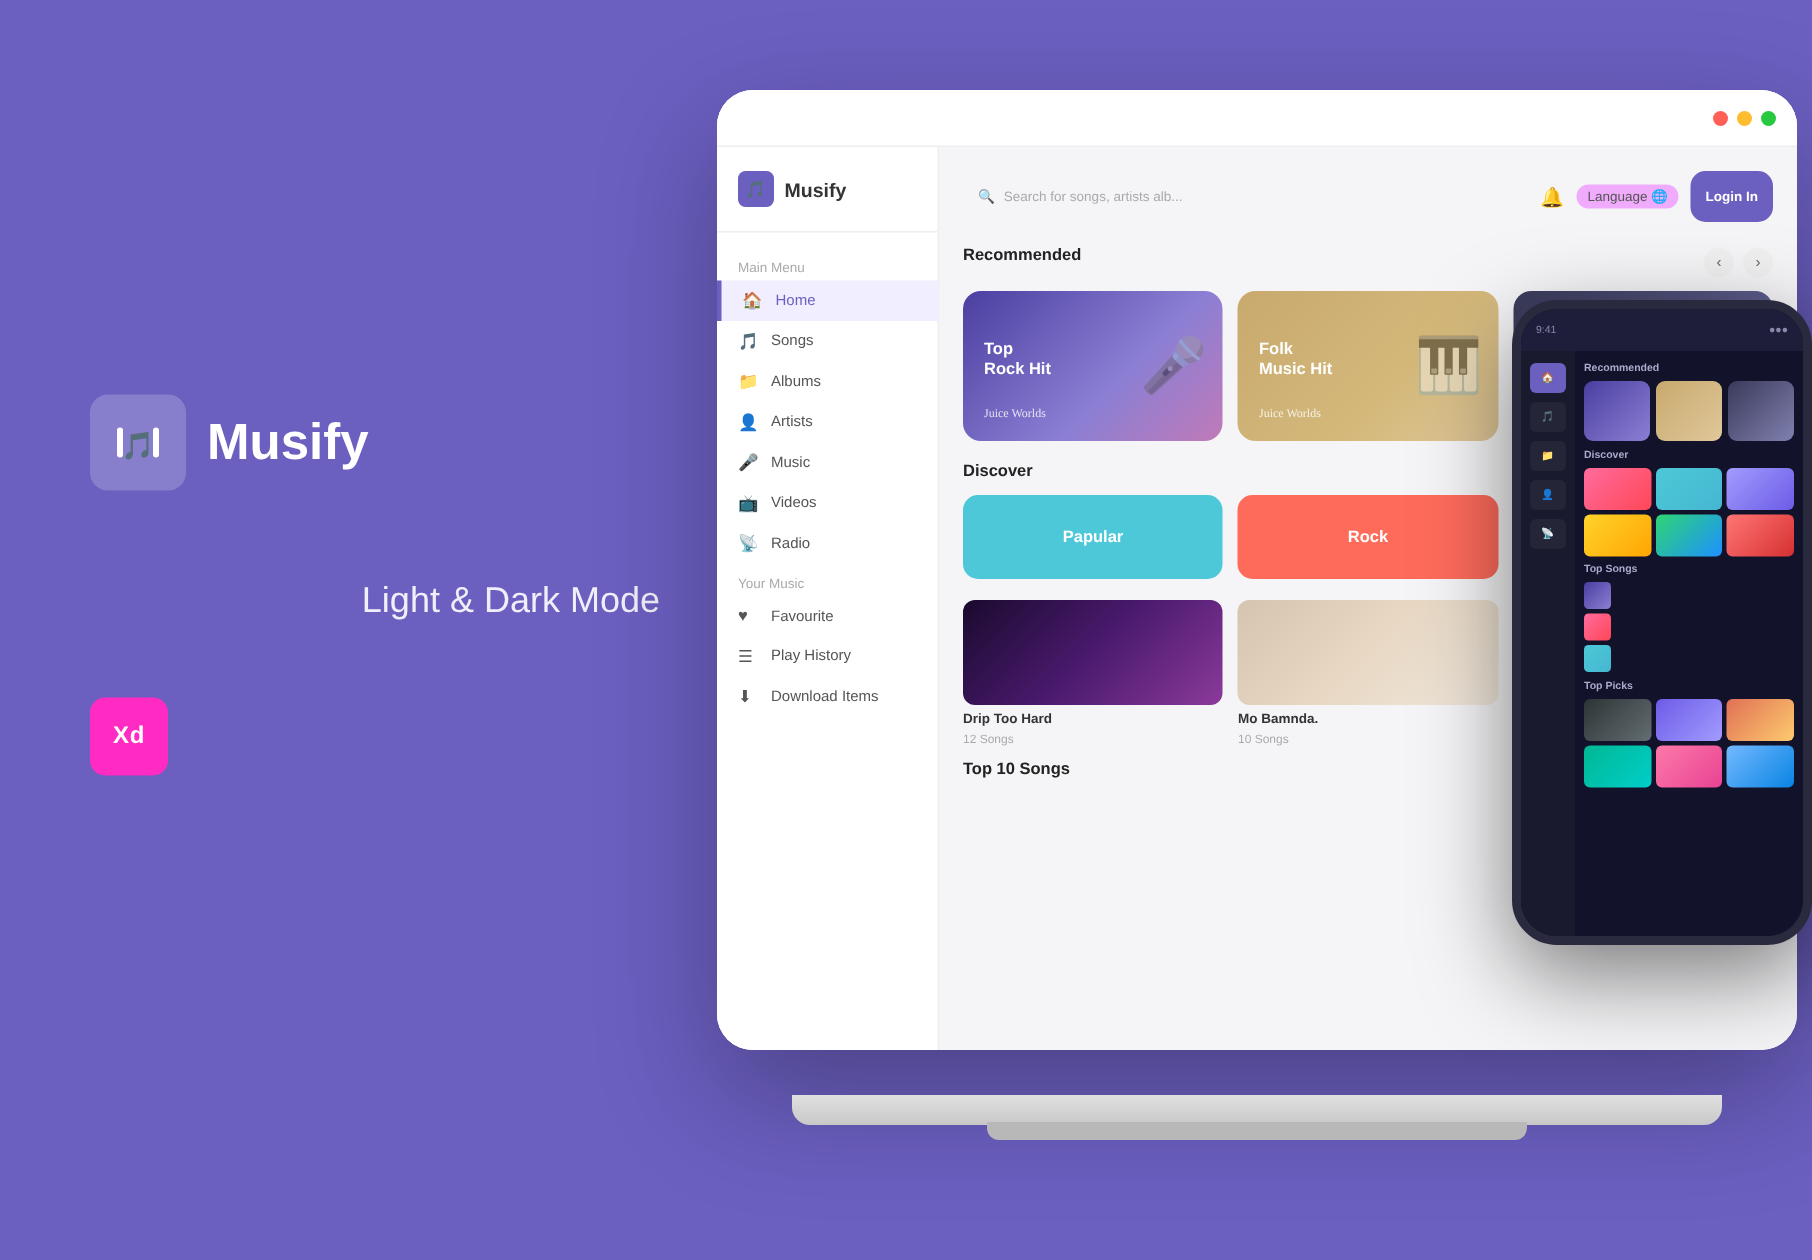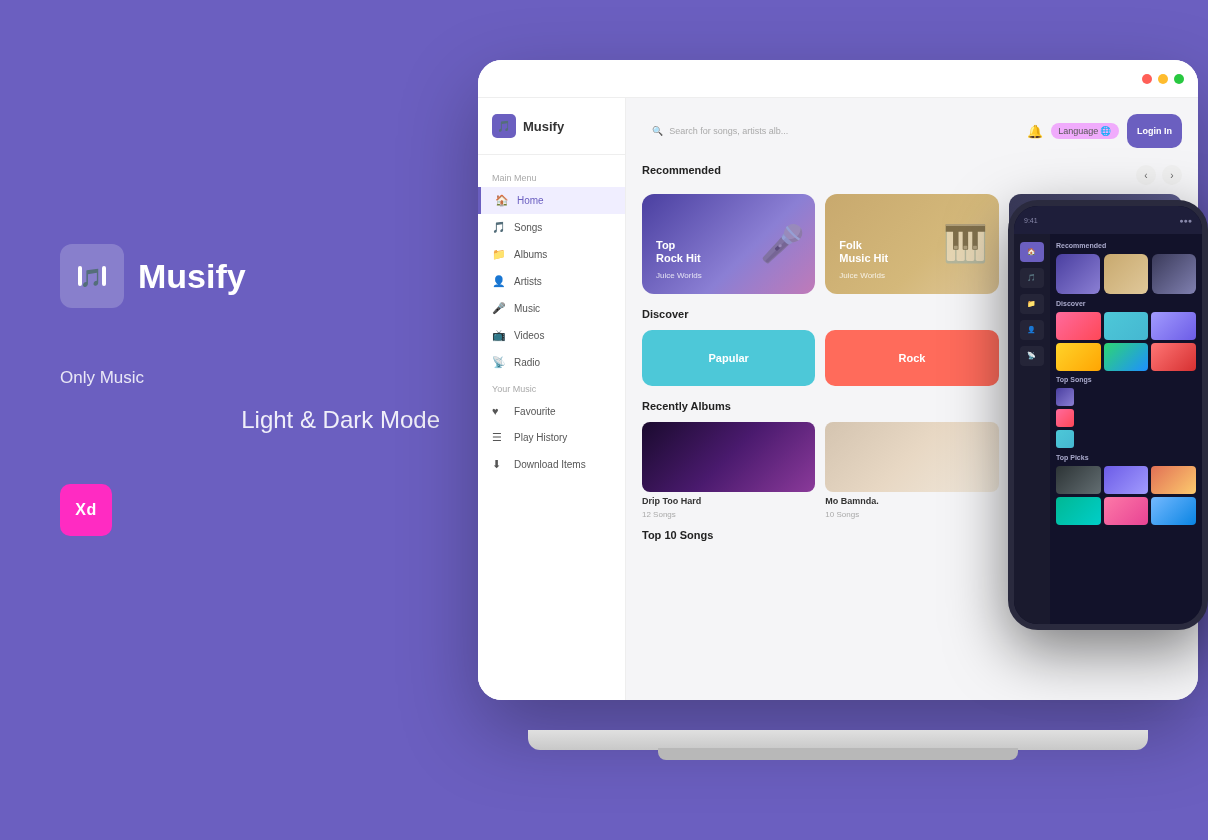--- a/index.html
+++ b/index.html
@@ -287,21 +287,22 @@
 
     .rec-card-title {
       font-size: 11px;
       font-weight: 800;
       color: white;
       line-height: 1.2;
     }
     .rec-card-subtitle {
       font-size: 8px;
       color: rgba(255,255,255,0.8);
-      margin-top: 6px;
+      margin-top: 18px;
+      font-family: Liberation Serif, serif;
     }
 
     
     .discover-row {
       display: flex;
       gap: 10px;
       margin-bottom: 14px;
     }
     .disc-card {
       flex: 1;
@@ -566,21 +567,20 @@
   <div class="logo-row">
     <div class="logo-icon">
       <svg width="36" height="36" viewBox="0 0 36 36">
         <rect x="4" y="8" width="4" height="20" rx="2" fill="white"></rect>
         <rect x="28" y="8" width="4" height="20" rx="2" fill="white"></rect>
         <text x="18" y="26" text-anchor="middle" font-size="18" fill="white">🎵</text>
       </svg>
     </div>
     <span class="logo-text">Musify</span>
   </div>
-  <p class="tagline">Only Music</p>
   <p class="subtitle">Light &amp; Dark Mode</p>
   <div class="xd-badge">Xd</div>
 </div>
 
 <div class="laptop-container">
   <div class="laptop-body">
     <div class="screen">
 
       <div class="topbar">
         <div class="topbar-dot" style="background:#ff5f57;"></div>
@@ -681,21 +681,20 @@
             </div>
           </div>
 
           <div class="section-title">Discover</div>
           <div class="discover-row">
             <div class="disc-card popular">Papular</div>
             <div class="disc-card rock2">Rock</div>
             <div class="disc-card jazz"></div>
           </div>
 
-          <div class="section-title">Recently Albums</div>
           <div class="albums-row">
             <div class="album-card">
               <div class="album-img dark-face"></div>
               <div class="album-title">Drip Too Hard</div>
               <div class="album-songs">12 Songs</div>
             </div>
             <div class="album-card">
               <div class="album-img light-person"></div>
               <div class="album-title">Mo Bamnda.</div>
               <div class="album-songs">10 Songs</div>

